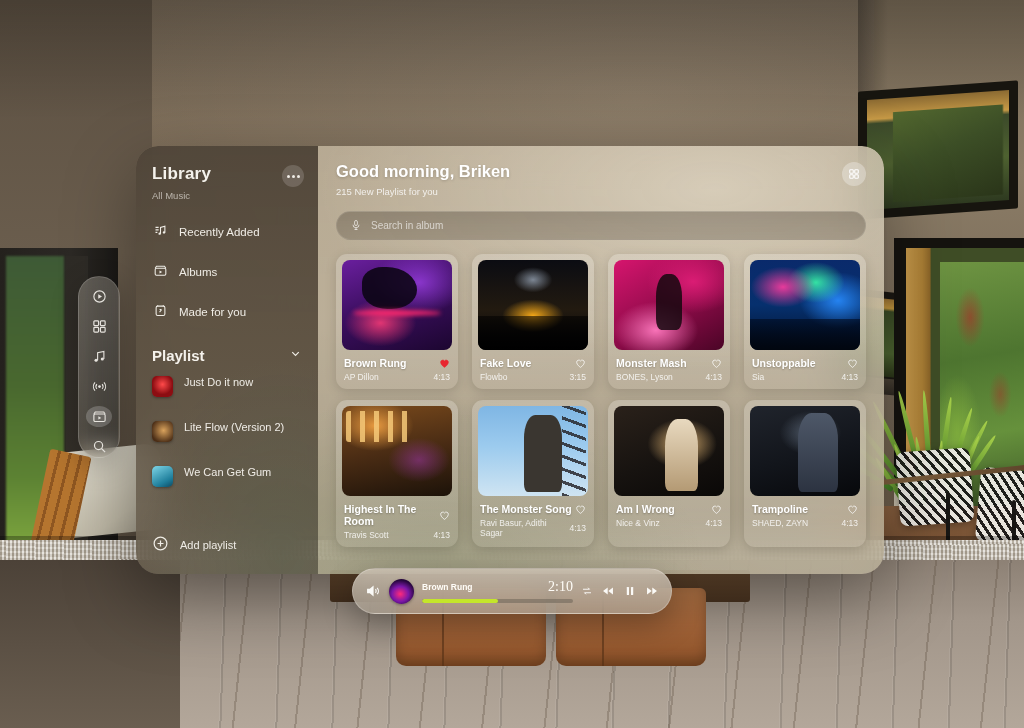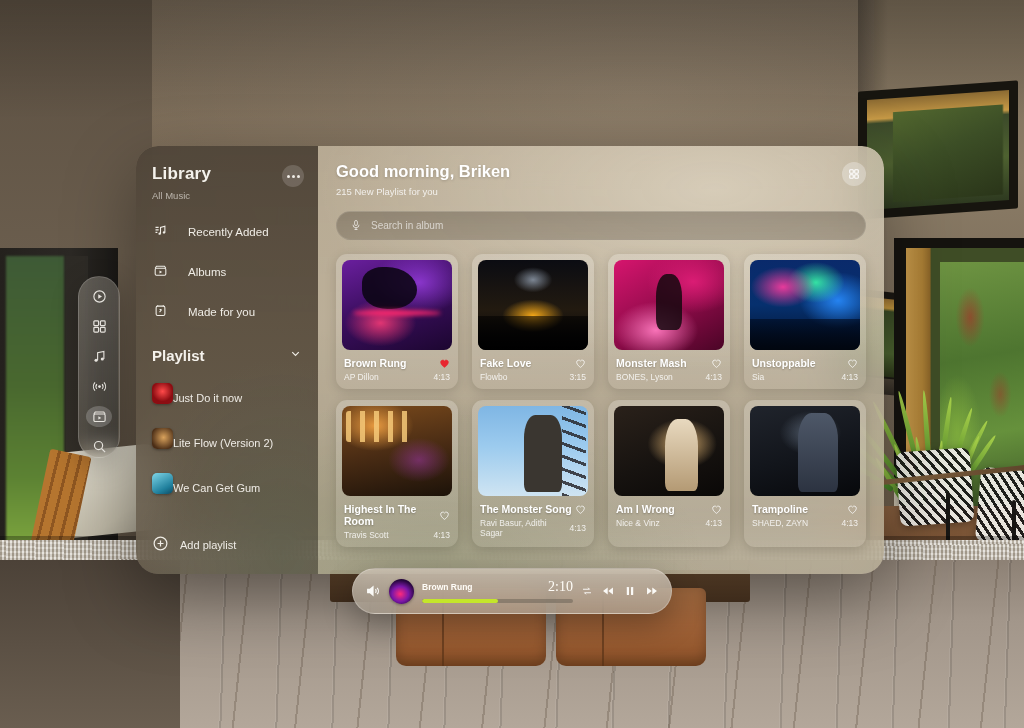--- a/index.html
+++ b/index.html
@@ -264,35 +264,35 @@
   .more-btn {
     width: 22px; height: 22px; border-radius: 50%;
     background: rgba(255,255,255,0.16);
     display:flex; align-items:center; justify-content:center; gap:2px;
     margin-top: 1px;
   }
   .more-btn i { width:3px; height:3px; border-radius:50%; background:#efece6; display:block; }
 
   .sb-nav { margin-top: 15px; }
   .sb-item {
-    display: flex; align-items: center; gap: 20px;
+    display: flex; align-items: center; gap: 11px;
     height: 31px; margin: 0 8px; padding: 0 9px;
     border-radius: 16px; font-size: 11.5px; color: #f0ede6;
   }
   .sb-item + .sb-item { margin-top: 9px; }
   .sb-item.active { background: rgba(68,80,64,0.72); }
   .sb-item svg { width: 15px; height: 15px; flex: none; }
 
   .sb-pl-head {
     display:flex; align-items:center; justify-content: space-between;
     padding: 0 16px; margin-top: 19px;
   }
   .sb-pl-title { font-size: 15px; font-weight: bold; }
   .sb-pl-list { margin-top: 12px; }
-  .pl-item { display:flex; align-items:flex-end; padding: 0 16px; height: 28px; font-size: 11px; color:#efece6; }
+  .pl-item { display:flex; align-items:flex-start; gap: 11px; padding: 0 16px; height: 28px; font-size: 11px; color:#efece6; }
   .pl-item + .pl-item { margin-top: 17px; }
   .pl-thumb { width: 21px; height: 21px; border-radius: 5px; flex:none; box-shadow: 0 1px 3px rgba(0,0,0,.35); }
   .pl-t1 { background: radial-gradient(60% 60% at 50% 40%, #ff4a4a, #8c0d12 80%); }
   .pl-t2 { background: radial-gradient(70% 70% at 55% 45%, #d9a25c, #4a2d16 85%); }
   .pl-t3 { background: linear-gradient(150deg, #7fd6e8, #1f7f9c 70%, #0d4a63); }
   .add-pl { display:flex; align-items:center; gap: 11px; padding: 0 16px; position:absolute; left:0; bottom: 20px; font-size: 11px; color:#efece6; }
   .add-pl svg { width: 17px; height: 17px; }
 
   .content {
     position: relative; flex: 1; height: 100%;

